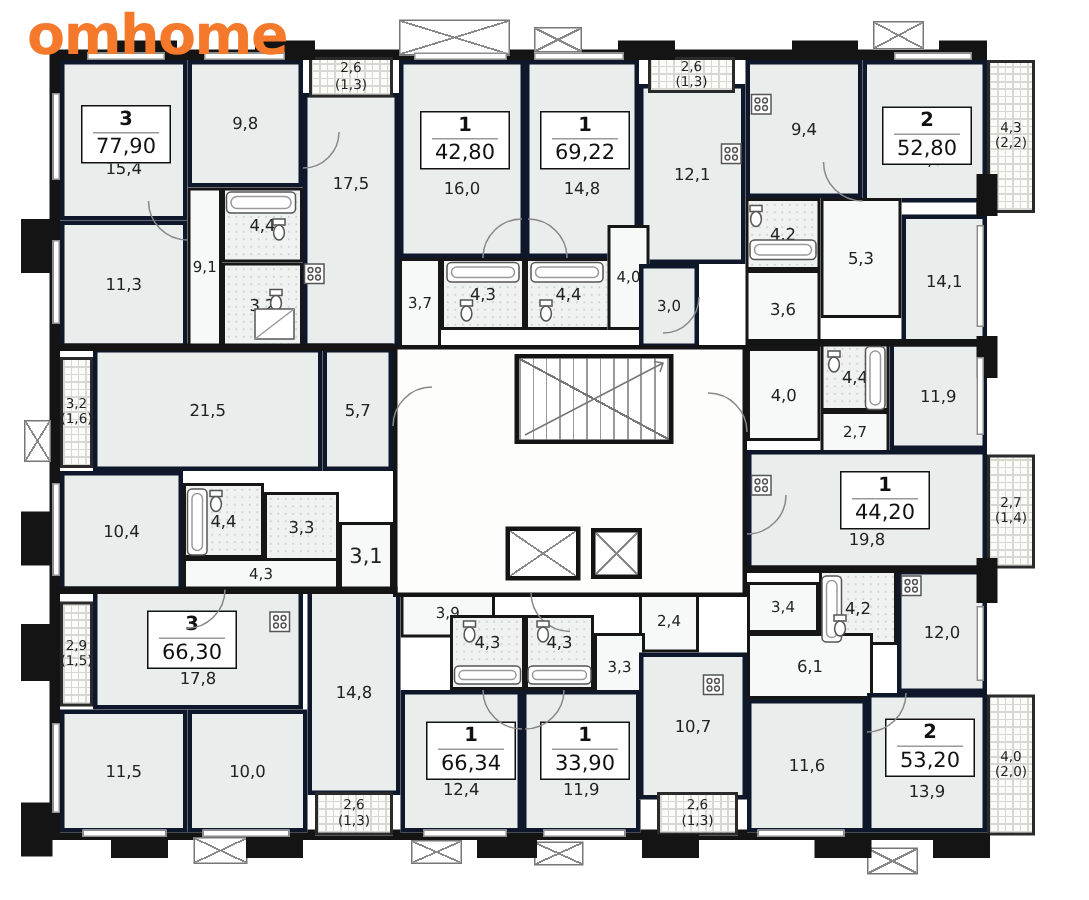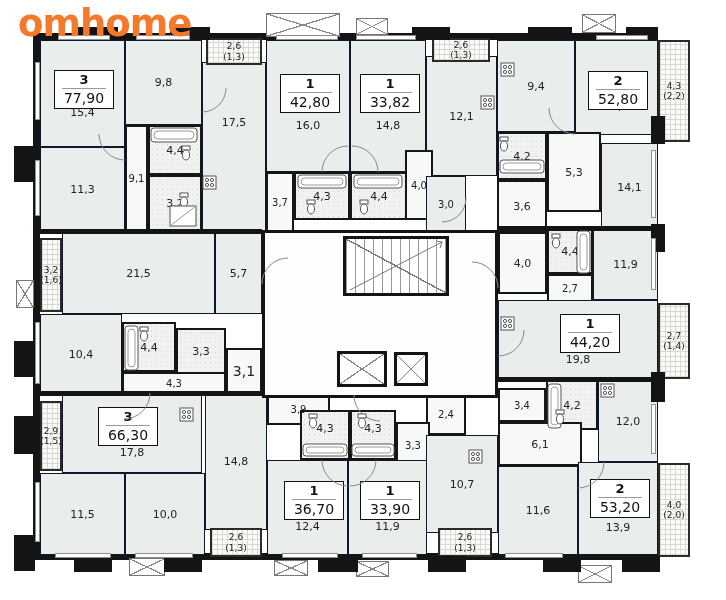--- a/index.html
+++ b/index.html
@@ -4,21 +4,21 @@
 <style>
   html,body{margin:0;padding:0;background:#fff;}
   .screen{position:relative;width:726px;height:600px;background:#fff;overflow:hidden;
           font-family:"DejaVu Sans","Liberation Sans",sans-serif;}
   .logo{position:absolute;left:18px;top:2px;font-size:37px;font-weight:800;
         letter-spacing:-1px;color:#f4792b;z-index:9;}
   .outer{position:absolute;left:33px;top:33px;width:625px;height:527px;
          border:7px solid #141414;box-sizing:border-box;z-index:0;}
   .room,.hall,.bath,.balc,.corr{position:absolute;box-sizing:border-box;
          display:flex;align-items:center;justify-content:center;}
-  .room{background:#e9edec;border:1px solid #0f172a;}
+  .room{background:#e9edec;border:3px solid #0f172a;}
   .hall{background:#f7f9f8;border:2px solid #161616;}
   .bath{background-color:#eff2f1;border:2px solid #161616;
         background-image:radial-gradient(#ccd4d3 0.8px, transparent 0.9px);
         background-size:5px 5px;}
   .balc{background-color:#fbfbf8;border:2px solid #2a2a2a;flex-direction:column;
         background-image:repeating-linear-gradient(0deg,#d8d8d2 0 1px,transparent 1px 5px),
                          repeating-linear-gradient(90deg,#d8d8d2 0 1px,transparent 1px 5px);}
   .corr{background:#fdfdfc;border:3px solid #141414;}
   .lbl{font-size:11px;color:#222;white-space:nowrap;z-index:3;}
   .balc .lbl{font-size:9px;line-height:10.5px;text-align:left;}
@@ -118,21 +118,21 @@
     </div>
   <div class="room" style="left:426px;top:176px;width:40px;height:56px">
       <span class="lbl" style="font-size:10px">3,0</span>
     </div>
   <div class="balc" style="left:432px;top:38px;width:58px;height:24px">
     <span class="lbl">2,6</span>
     <span class="lbl">(1,3)</span>
   </div>
   <div class="badge" style="left:360px;top:74px">
     <div class="b-rooms">1</div>
-    <div class="b-area">33,82</div>
+    <div class="b-area">69,22</div>
   </div>
 
   <div class="room" style="left:497px;top:40px;width:78px;height:92px">
       <span class="lbl">9,4</span>
     </div>
   <div class="room" style="left:575px;top:40px;width:83px;height:95px">
       <span class="lbl mt">14,0</span>
     </div>
   <div class="bath" style="left:497px;top:132px;width:50px;height:48px">
       <span class="lbl">4,2</span>
@@ -223,21 +223,21 @@
     </div>
   <div class="room" style="left:267px;top:460px;width:81px;height:95px">
       <span class="lbl mt">12,4</span>
     </div>
   <div class="balc" style="left:210px;top:528px;width:52px;height:29px">
     <span class="lbl">2,6</span>
     <span class="lbl">(1,3)</span>
   </div>
   <div class="badge" style="left:284px;top:481px">
     <div class="b-rooms">1</div>
-    <div class="b-area">36,70</div>
+    <div class="b-area">66,34</div>
   </div>
 
   <div class="bath" style="left:350px;top:410px;width:46px;height:50px">
       <span class="lbl" style="margin-bottom:14px">4,3</span>
     </div>
   <div class="hall" style="left:426px;top:393px;width:40px;height:42px">
       <span class="lbl" style="font-size:10px">2,4</span>
     </div>
   <div class="hall" style="left:396px;top:422px;width:34px;height:46px">
       <span class="lbl" style="font-size:10px">3,3</span>

